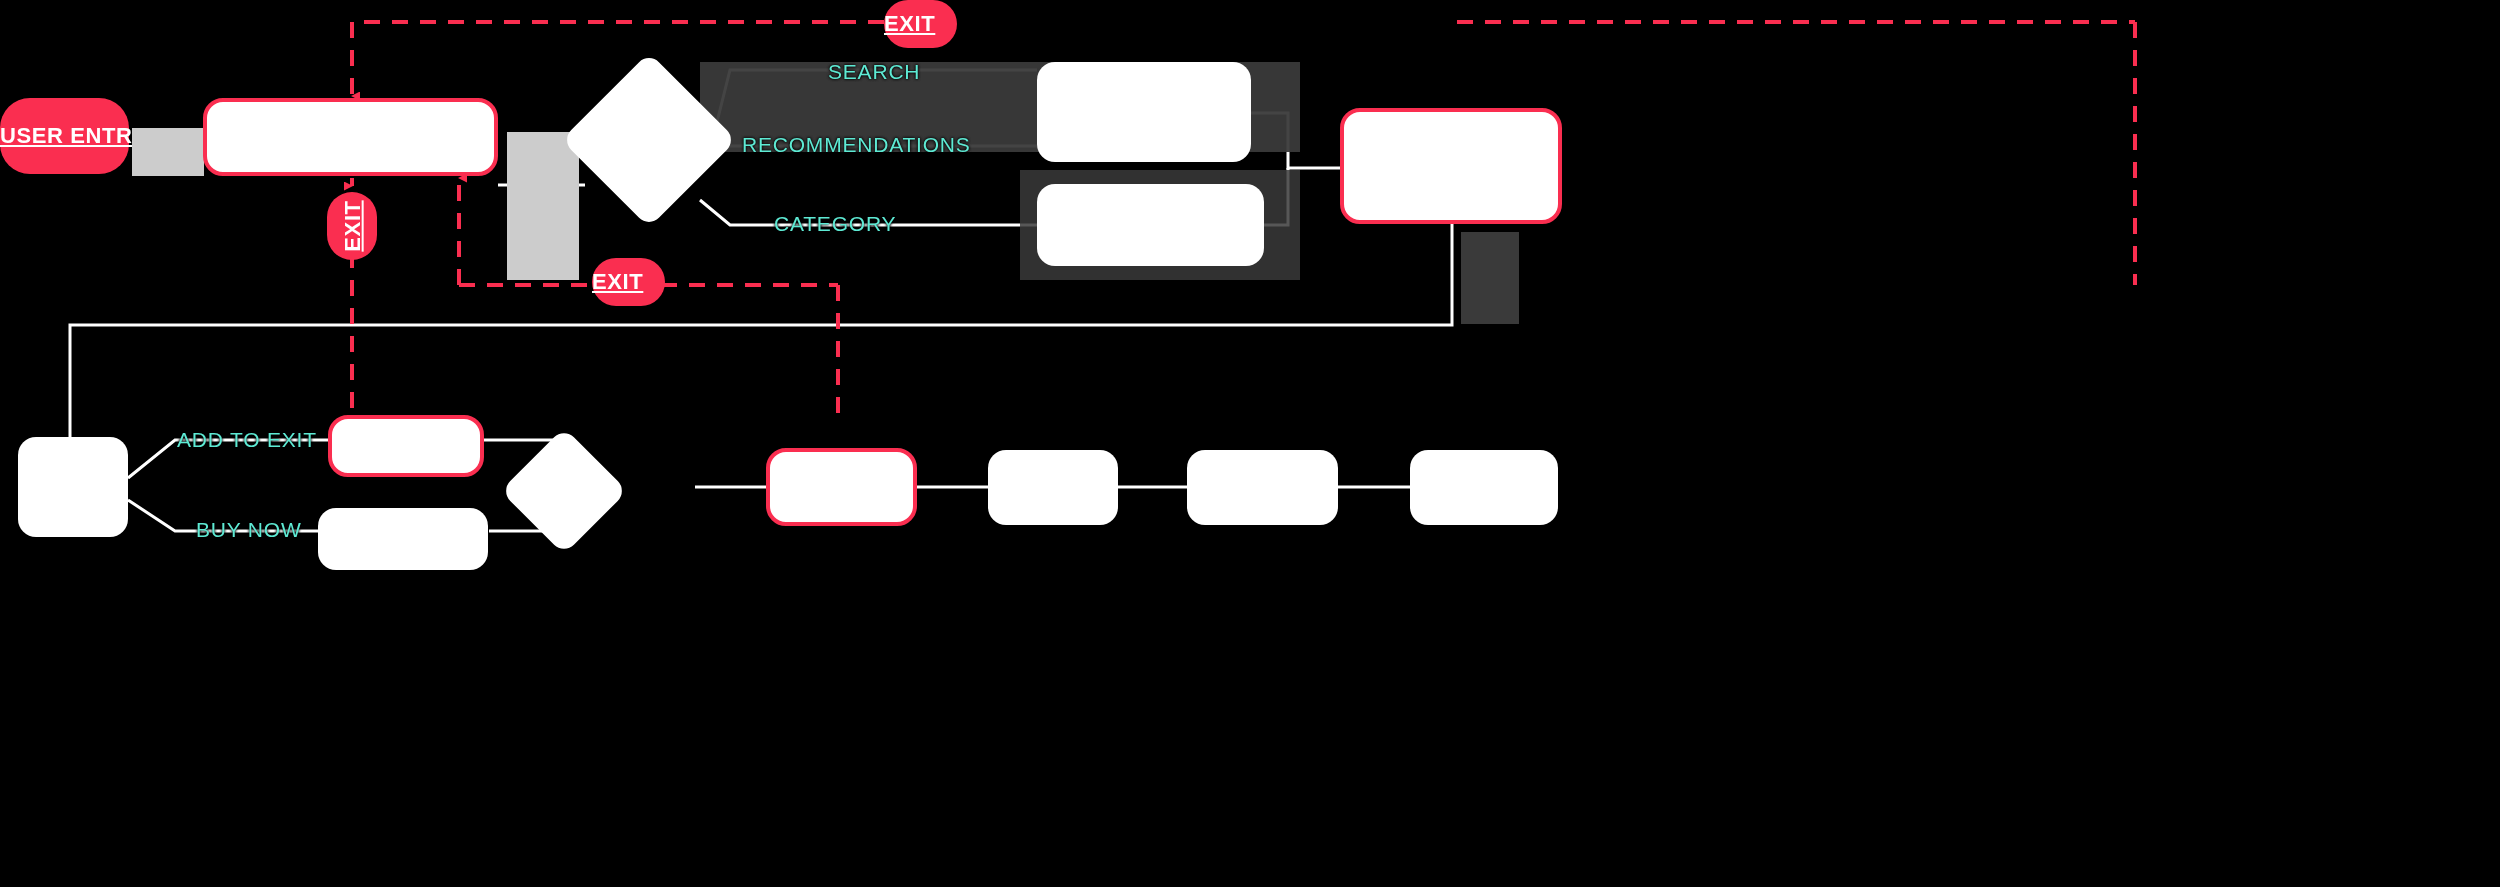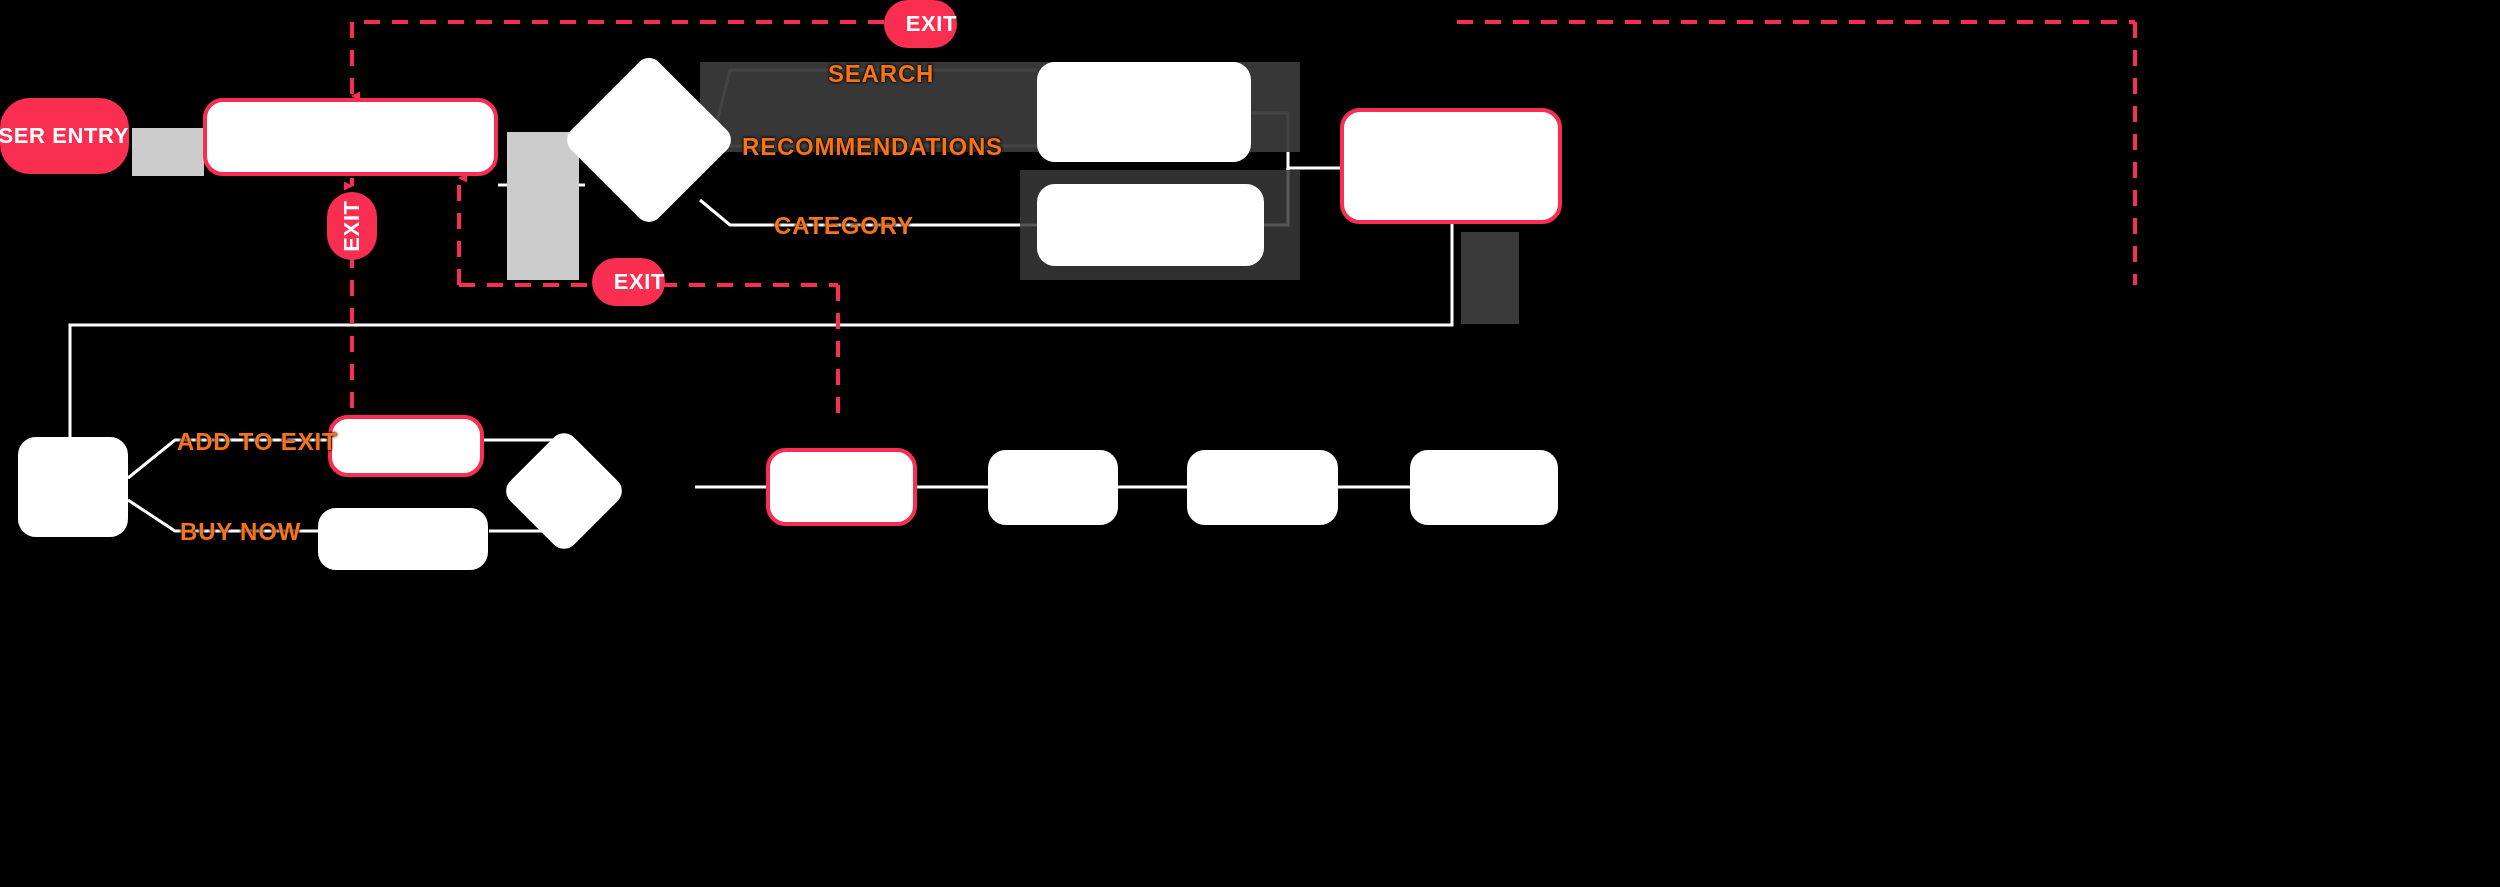--- a/index.html
+++ b/index.html
@@ -8,22 +8,22 @@
     font-family:"Liberation Sans", sans-serif;
   }
   #stage{position:absolute;inset:0;background:#000;}
   svg.layer{position:absolute;left:0;top:0;width:2500px;height:887px;}
 
   
   .node{position:absolute;box-sizing:border-box;}
 
   .pill{
     background:#FA2E50;border-radius:26px;
-    display:flex;align-items:center;justify-content:flex-end;
-    color:#fff;font-weight:700;letter-spacing:.5px;
+    display:flex;align-items:center;justify-content:flex-start;
+    color:#fff;font-weight:700;letter-spacing:.5px;text-decoration:underline;
   }
   .pill.big{border-radius:30px;}
   .pill-label{
     color:#fff;font-weight:700;white-space:nowrap;
     font-size:22px;letter-spacing:.6px;
   }
   .pill-vert .pill-label{transform:rotate(-90deg);}
 
   .whitebox{
     background:#ffffff;border-radius:18px;
@@ -36,22 +36,22 @@
   .graybox{background:#cccccc;}
   .graybox.dark{background:#3a3a3a;}
 
   .diamond{
     background:#ffffff;
     transform:rotate(45deg);
     border-radius:14px;
   }
 
   .edge-label{
-    position:absolute;color:#f97316;font-weight:700;
-    font-size:24px;letter-spacing:.8px;white-space:nowrap;
+    position:absolute;color:#5eead4;font-weight:400;
+    font-size:21px;letter-spacing:.8px;white-space:nowrap;
     text-shadow:0 0 3px #000,0 0 3px #000;
   }
 </style>
 </head>
 <body>
 
 <div id="stage">
 
   <svg class="layer">
 
@@ -165,15 +165,15 @@
   </div>
 
   <div class="edge-label" style="left:828px;top:60px;">SEARCH</div>
 
   <div class="edge-label" style="left:742px;top:133px;">RECOMMENDATIONS</div>
 
   <div class="edge-label" style="left:774px;top:212px;">CATEGORY</div>
 
   <div class="edge-label" style="left:177px;top:428px;">ADD TO EXIT</div>
 
-  <div class="edge-label" style="left:180px;top:518px;">BUY NOW</div>
+  <div class="edge-label" style="left:196px;top:518px;">BUY NOW</div>
 
 </div>
 
 </body></html>

